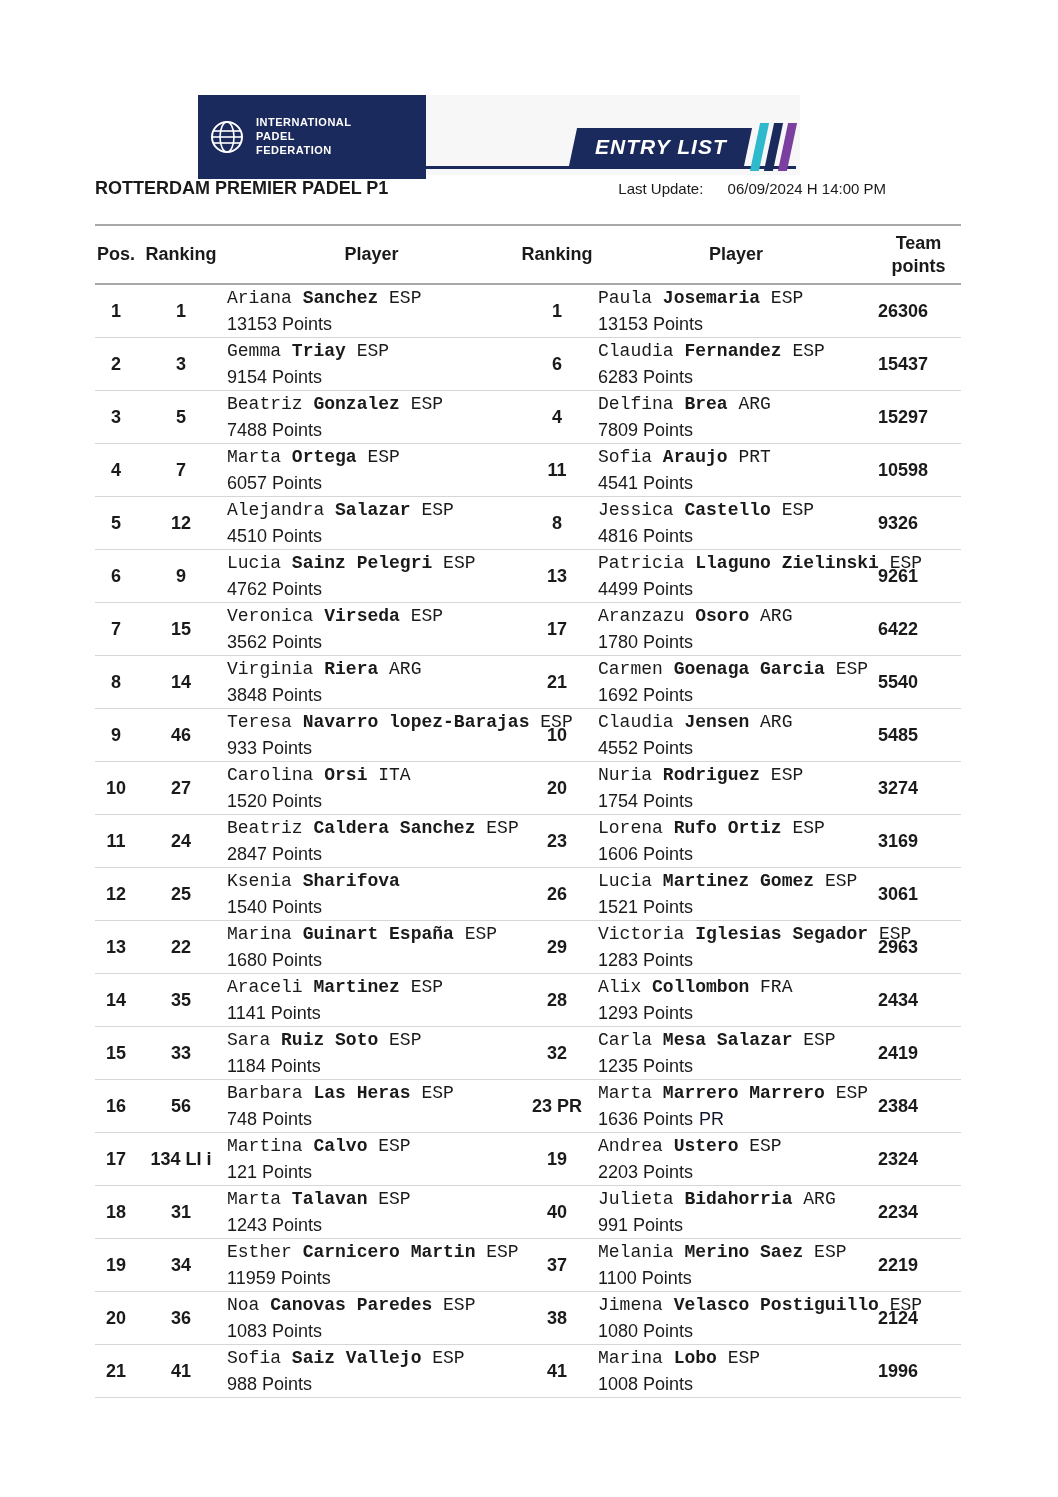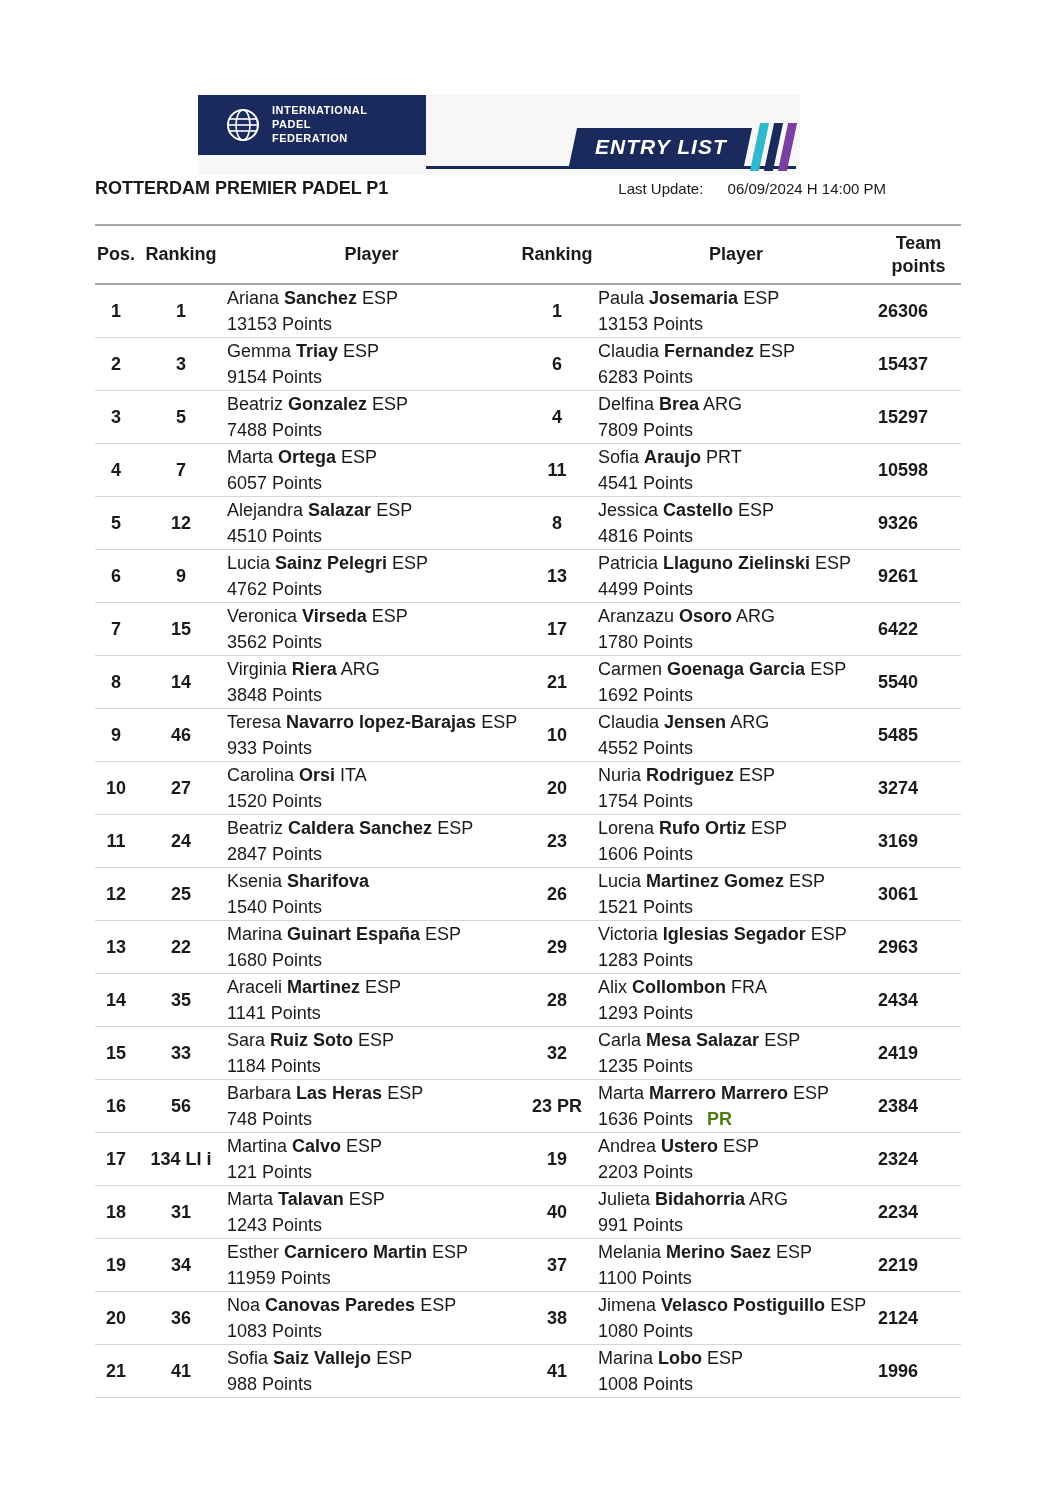--- a/index.html
+++ b/index.html
@@ -16,25 +16,25 @@
   
   .banner {
     position: absolute;
     top: 95px; left: 198px;
     width: 602px; height: 80px;
     background: #f7f7f8;
   }
   .logo-box {
     position: absolute;
     top: 0; left: 0;
-    width: 228px; height: 60px;
+    width: 228px; height: 84px;
     background: #1b2a5c;
     display: flex;
     align-items: center;
-    padding-left: 26px;
+    padding-left: 10px;
     box-sizing: border-box;
   }
   .logo-icon { flex: 0 0 auto; margin-right: 10px; }
   .logo-text {
     color: #ffffff;
     font-size: 11px;
     font-weight: bold;
     letter-spacing: 0.5px;
     line-height: 1.25;
     text-transform: uppercase;
@@ -111,25 +111,25 @@
     vertical-align: middle;
   }
   table.entry tbody td {
     border-bottom: 1px solid #d6d6d6;
     padding: 0 2px;
     height: 51px;
     vertical-align: middle;
   }
   td.num { text-align: center; font-weight: bold; }
   td.player { padding-left: 10px; }
-  .name-line { line-height: 26px; white-space: nowrap; }
+  .name-line { line-height: 26px; white-space: nowrap; font-family: Liberation Mono, monospace; }
   .pts-line  { line-height: 26px; }
   .name-line b { font-weight: bold; }
   td.team { text-align: left; font-weight: bold; padding-right: 16px; }
-  .pr-watermark { color: #4d7c0f; font-weight: bold; margin-left: 14px; }
+  .pr-watermark { color: #0f172a; font-weight: normal; margin-left: 6px; }
 </style>
 </head>
 <body>
 
 <div class="page">
 
   <div class="banner">
     <div class="logo-box">
       <svg class="logo-icon" width="38" height="38" viewBox="0 0 38 38" aria-hidden="true">
         <circle cx="19" cy="19" r="15" fill="none" stroke="#ffffff" stroke-width="2"></circle>

